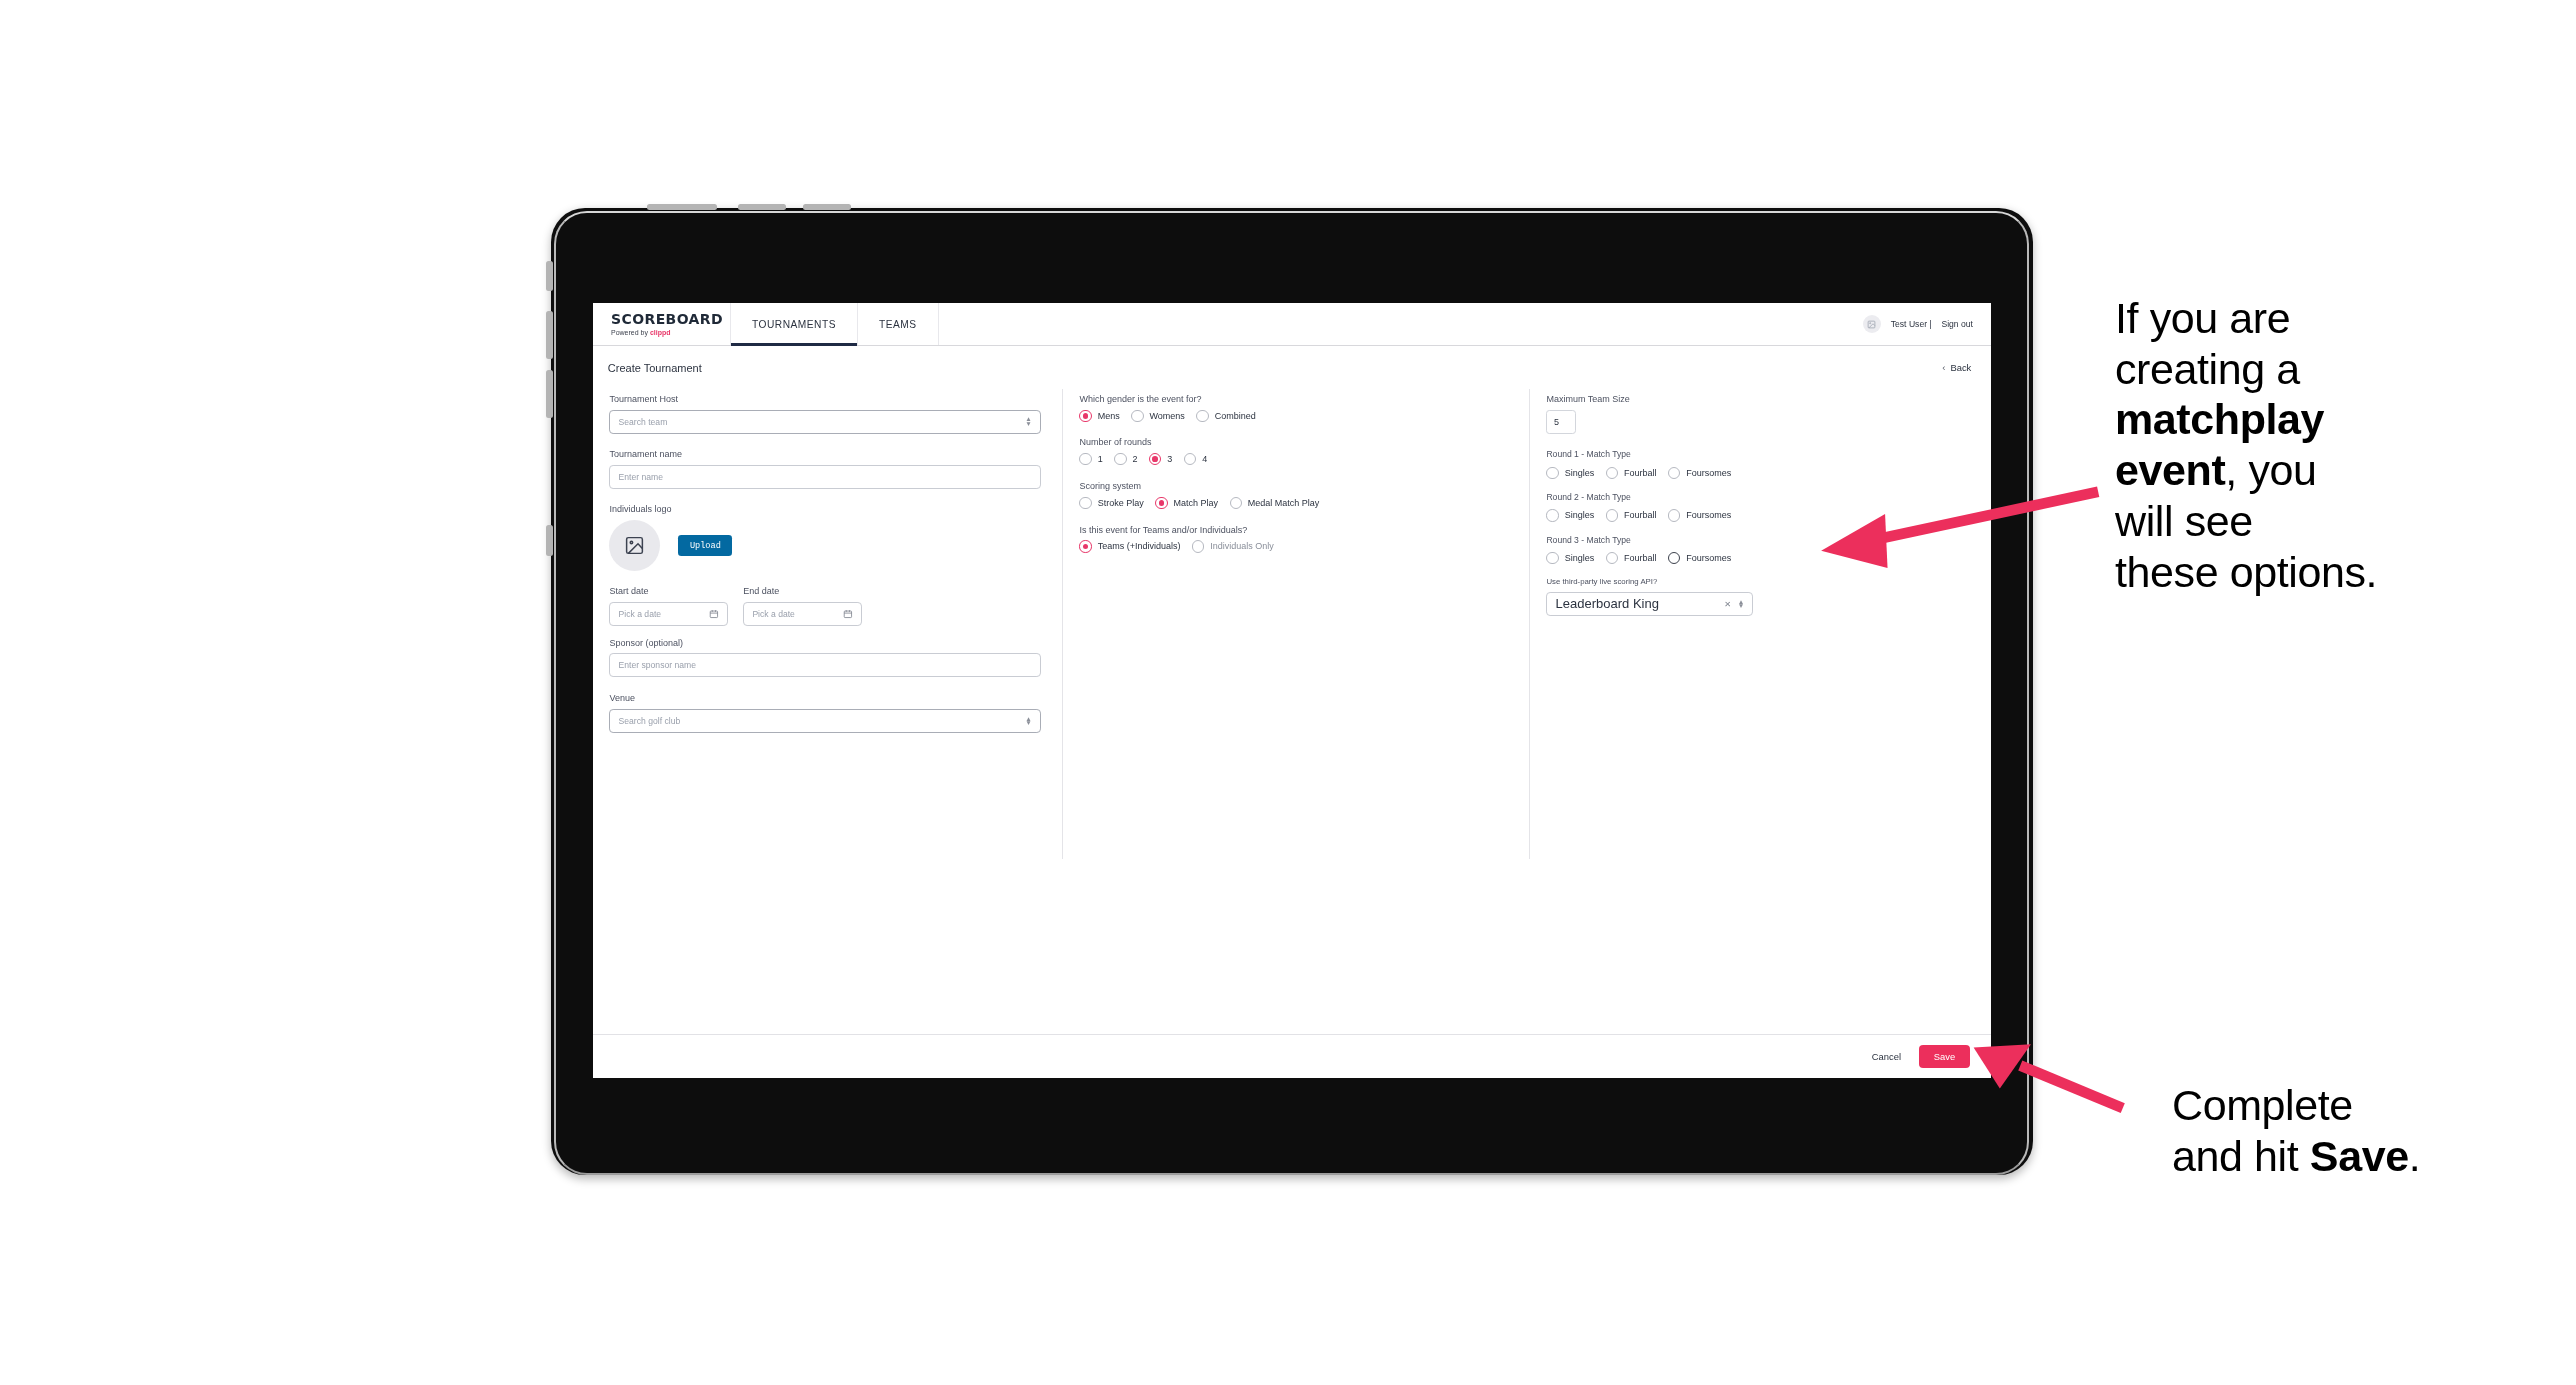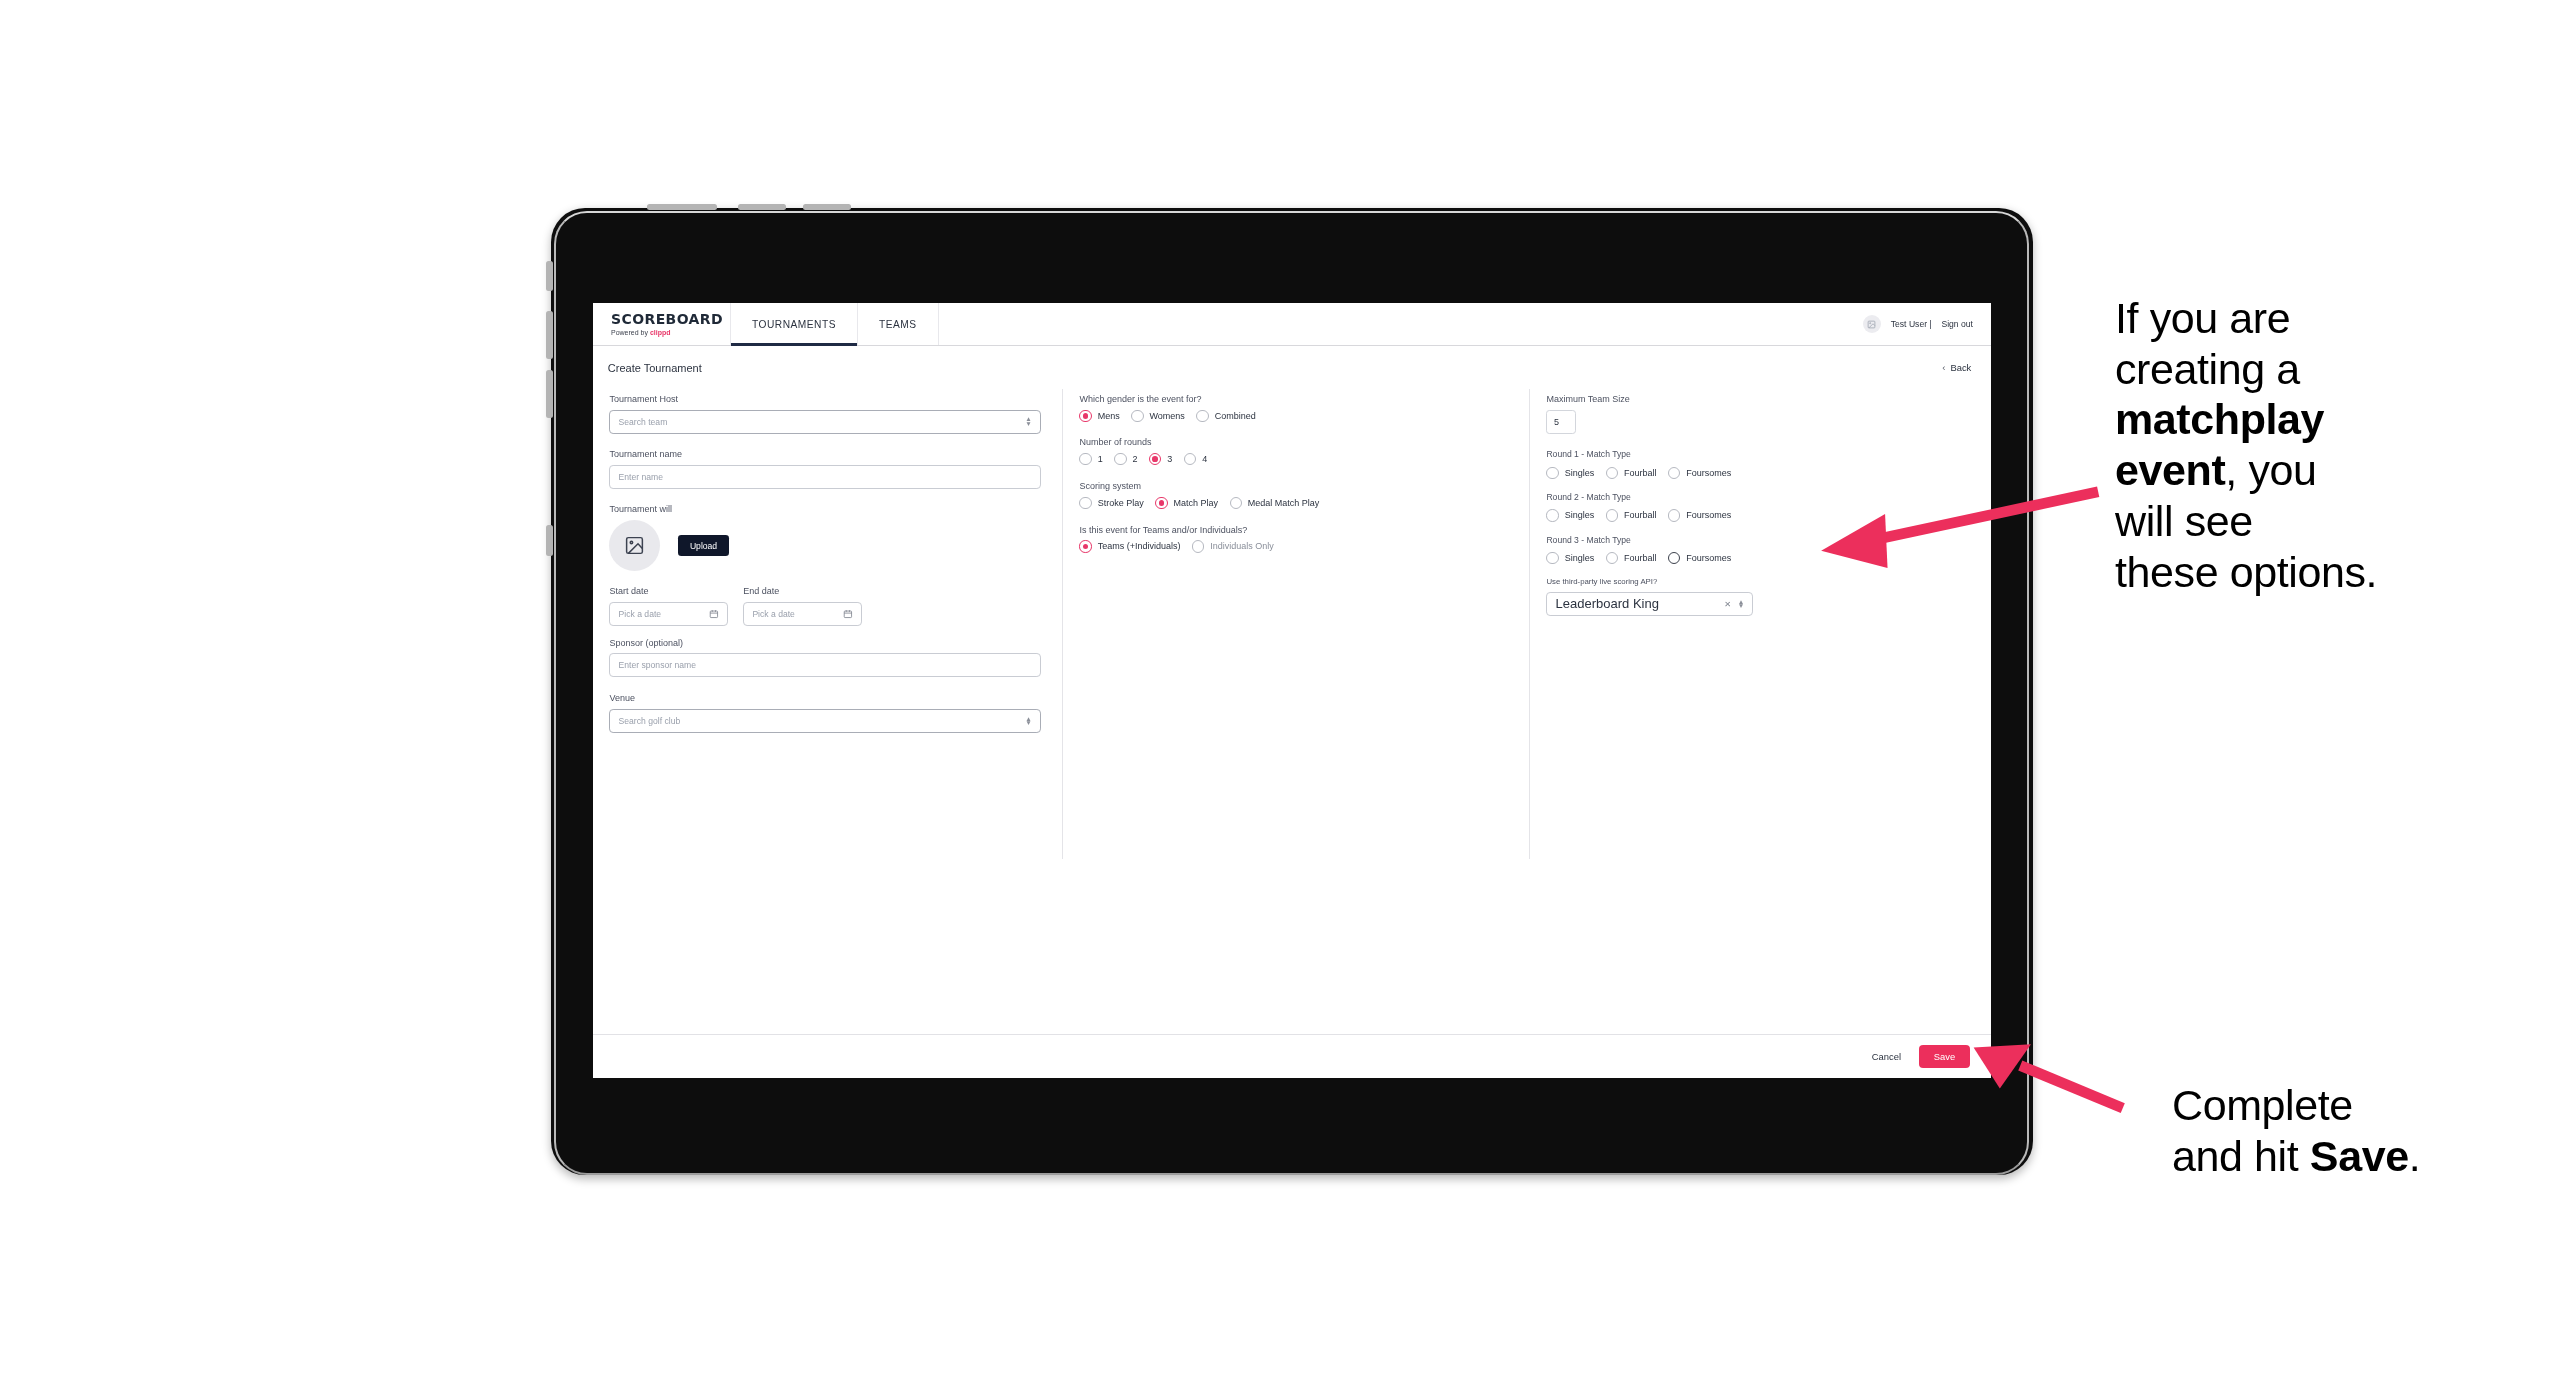--- a/index.html
+++ b/index.html
@@ -186,26 +186,27 @@
 
   
   .logo-row { display: flex; align-items: center; gap: 18px; margin-bottom: 14.8px; }
   .logo-circle {
     width: 51px; height: 51px;
     border-radius: 50%;
     background: #e9e9ed;
     display: flex; align-items: center; justify-content: center;
   }
   .upload-btn {
-    background: #0f172a;
+    background: #0369a1;
     color: #ffffff;
     font-size: 8.6px;
     border-radius: 3.3px;
     padding: 5.7px 11.5px;
     cursor: pointer;
+    font-family: Liberation Mono, monospace;
   }
 
   .date-row { display: flex; gap: 14.8px; margin-bottom: 12px; }
   .date-col { width: 119px; }
 
   
   .radio-row { display: flex; align-items: center; gap: 11.5px; flex-wrap: wrap; }
   .radio-opt { display: flex; align-items: center; gap: 6px; cursor: pointer; }
   .radio {
     width: 12.3px; height: 12.3px;
@@ -347,21 +348,21 @@
         </div>
 
         <div class="fld-group">
           <div class="fld-label">Tournament name</div>
           <div class="input light">
             <span class="ph">Enter name</span>
           </div>
         </div>
 
         <div>
-          <div class="fld-label">Tournament will</div>
+          <div class="fld-label">Individuals logo</div>
           <div class="logo-row">
             <div class="logo-circle">
               <svg width="21" height="21" viewBox="0 0 24 24" fill="none" stroke="#3c4250" stroke-width="1.7">
                 <rect x="3" y="3" width="18" height="18" rx="2"></rect>
                   <circle cx="8.5" cy="8.5" r="1.4"></circle>
                   <path d="M21 15.5L16 10 5 21"></path>
               </svg>
             </div>
             <div class="upload-btn">Upload</div>
           </div>

